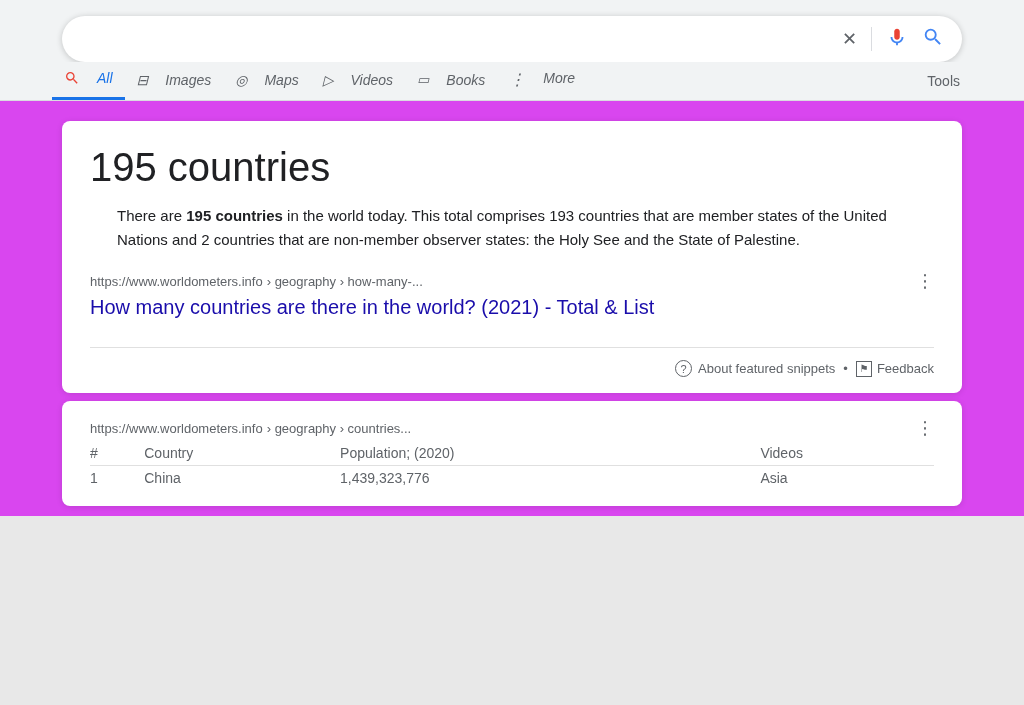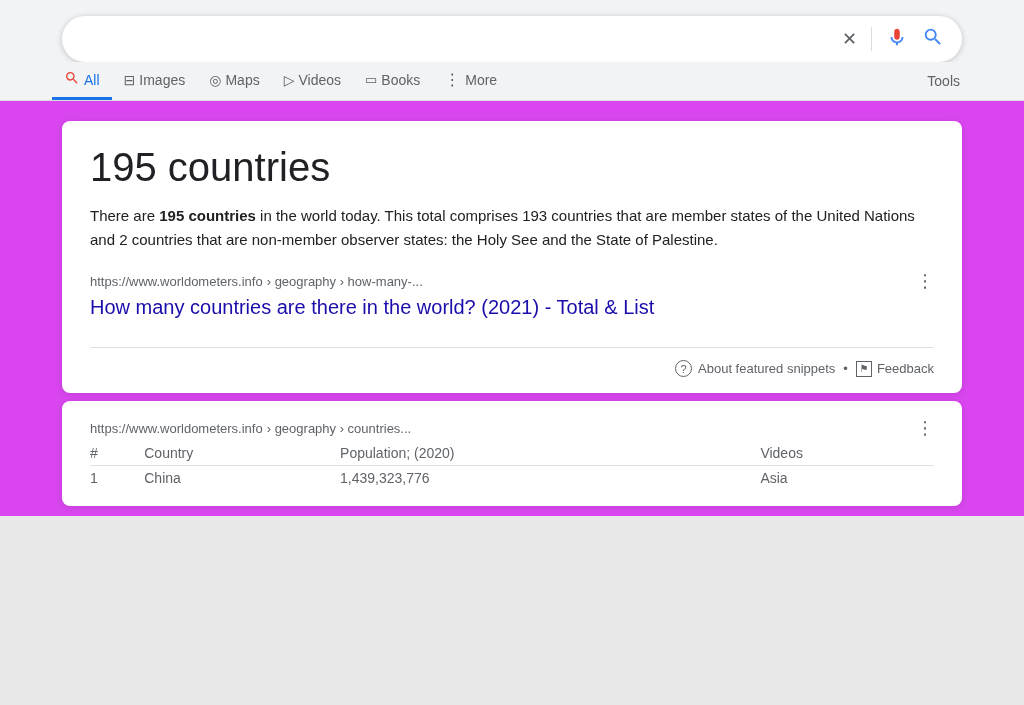--- a/index.html
+++ b/index.html
@@ -50,29 +50,30 @@
     }
 
     .divider-icon {
       width: 1px;
       height: 24px;
       background: #dadce0;
     }
 
     .nav-tab {
       display: flex;
-      align-items: center;
-      gap: 4px;
+      align-items: flex-start;
+      gap: 17px;
       padding: 8px 12px;
       font-size: 14px;
       color: #5f6368;
       cursor: pointer;
       border-bottom: 3px solid transparent;
       text-decoration: none;
       white-space: nowrap;
+      font-style: italic;
     }
 
     .nav-tab.active {
       color: #1a73e8;
       border-bottom: 3px solid #1a73e8;
     }
 
     .nav-tools {
       margin-left: auto;
       padding: 8px 12px;
@@ -108,20 +109,21 @@
       font-weight: 400;
       color: #202124;
       margin-bottom: 14px;
     }
 
     .answer-text {
       font-size: 15px;
       color: #202124;
       line-height: 1.6;
       margin-bottom: 18px;
+      margin-left: 27px;
     }
 
     .answer-text strong {
       font-weight: 700;
     }
 
     .snippet-source {
       display: flex;
       align-items: center;
       gap: 4px;

